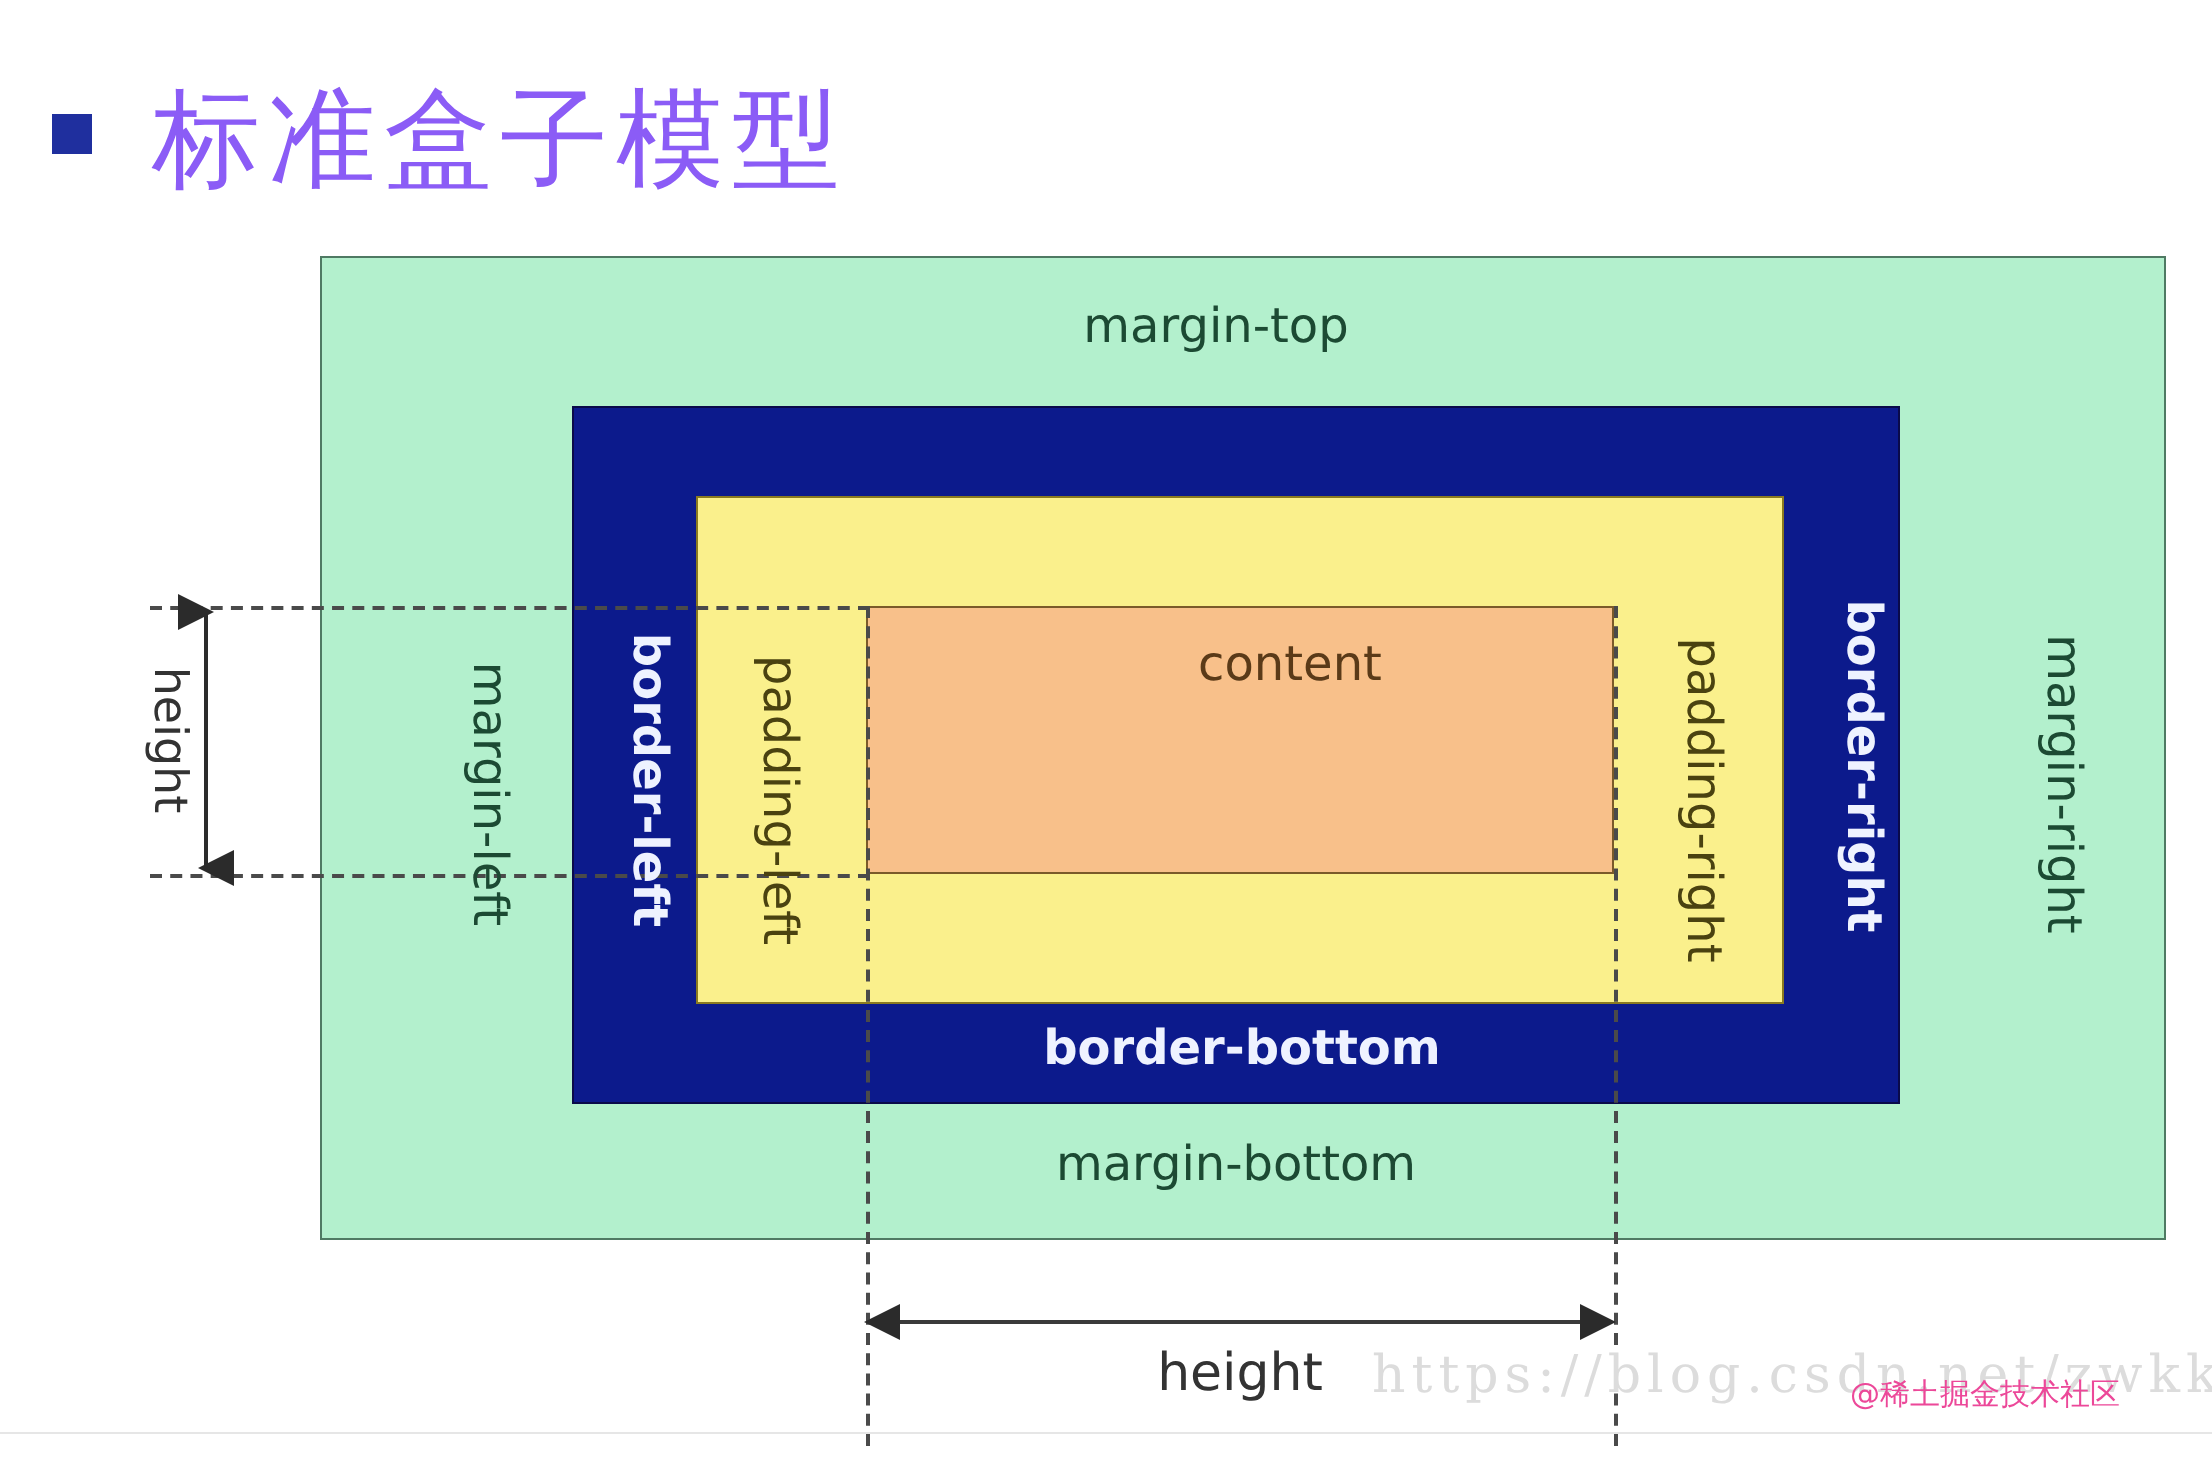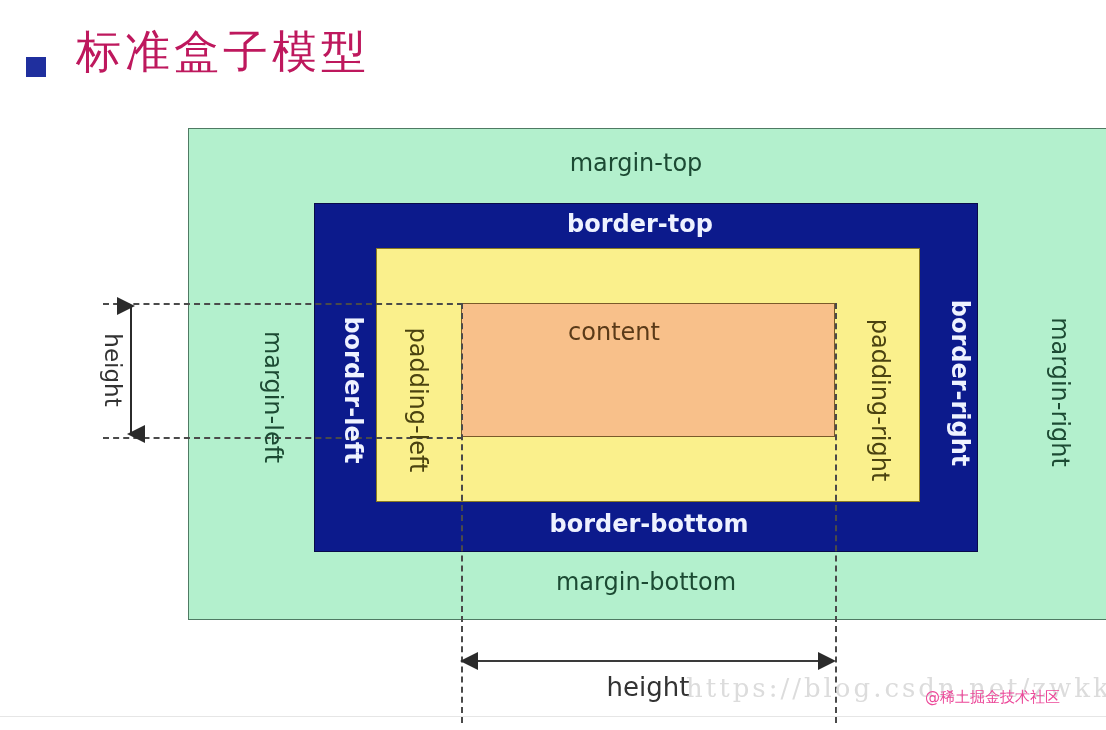--- a/index.html
+++ b/index.html
@@ -27,37 +27,36 @@
     position: absolute;
     left: 26px;
     top: 57px;
     width: 20px;
     height: 20px;
     background: #1f2f9e;
   }
   #title-text {
     position: absolute;
     left: 76px;
-    top: 17px;
+    top: 35px;
     font-family: "DejaVu Serif", "Liberation Serif", serif;
-    font-size: 45px;
+    font-size: 54px;
     line-height: 70px;
     letter-spacing: 4px;
-    color: #be185d;
+    color: #8b5cf6;
     white-space: nowrap;
   }
 
   
   #diagram {
     position: absolute;
     left: 0;
     top: 0;
     width: 978px;
     height: 730px;
-    margin-left: 28px;
   }
 
   .box {
     position: absolute;
     box-sizing: border-box;
   }
 
   
   #margin-box {
     left: 160px;
@@ -205,24 +204,23 @@
       </marker>
     </defs>
 
     <line x1="103" y1="306" x2="103" y2="434" stroke="#2b2b2b" stroke-width="2" marker-start="url(#ah-up)" marker-end="url(#ah-down)"></line>
 
     <line x1="436" y1="661" x2="804" y2="661" stroke="#3a3a3a" stroke-width="2" marker-start="url(#ah-left)" marker-end="url(#ah-right)"></line>
   </svg>
 
   <div class="lab h-center dark-green" style="left:608px; top:163px;">margin-top</div>
 
-  <div class="lab h-center white-bold" style="left:612px; top:224px;">border-top</div>
-
-
-  <div class="lab h-center brown" style="left:586px; top:332px;text-align:right;">content</div>
+
+
+  <div class="lab h-center brown" style="left:645px; top:332px;text-align:right;">content</div>
 
 
   <div class="lab h-center white-bold" style="left:621px; top:524px;">border-bottom</div>
 
   <div class="lab h-center dark-green" style="left:618px; top:582px;">margin-bottom</div>
 
   <div class="lab v dark-green" style="left:245px; top:397px;">margin-left</div>
 
   <div class="lab v white-bold" style="left:325px; top:390px;">border-left</div>
 

